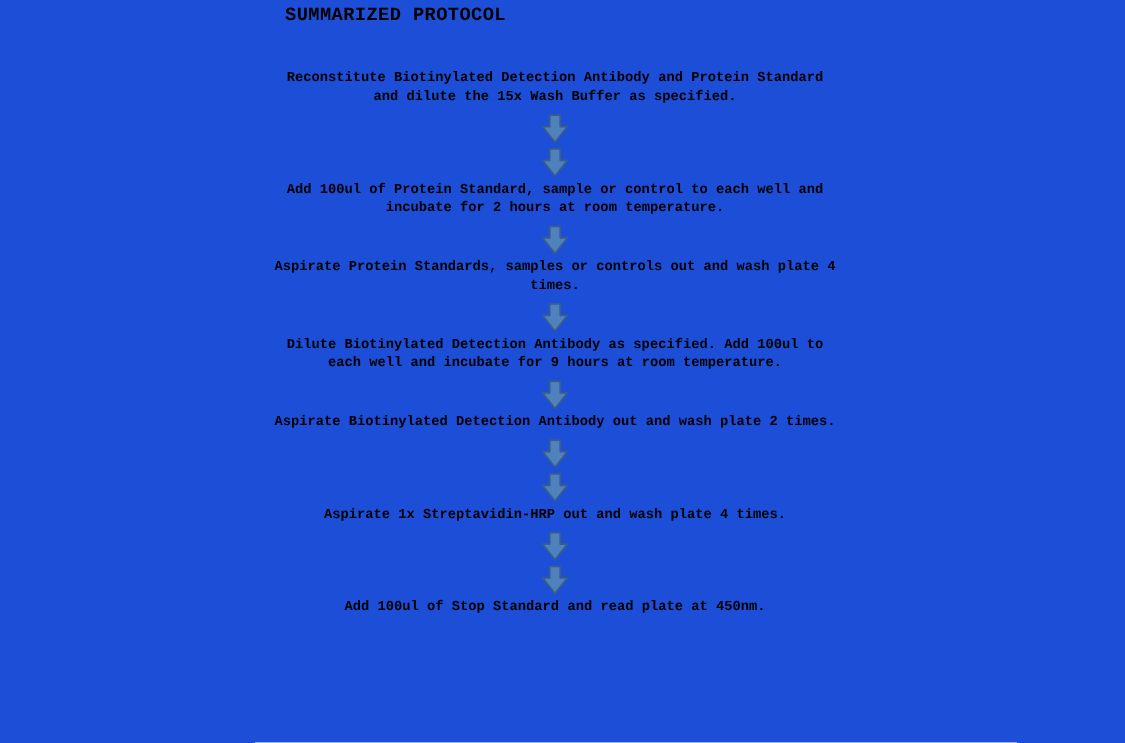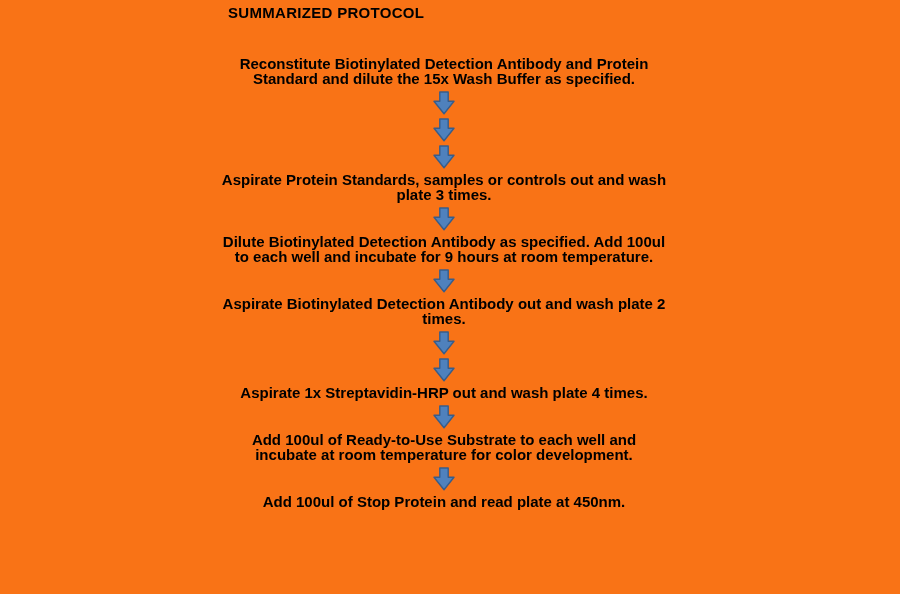--- a/index.html
+++ b/index.html
@@ -4,23 +4,23 @@
 <style>
   html, body {
     margin: 0;
     padding: 0;
     background: #ffffff;
   }
   .page {
     position: relative;
     width: 900px;
     height: 594px;
-    background: #f97316;
+    background: #1d4ed8;
     overflow: hidden;
-    font-family: Liberation Sans, sans-serif;
+    font-family: Liberation Mono, monospace;
   }
   .title {
     position: absolute;
     left: 228px;
     top: 4px;
     font-size: 15px;
     font-weight: bold;
     color: #000000;
     letter-spacing: 0.3px;
     white-space: nowrap;
@@ -29,21 +29,21 @@
     position: absolute;
     left: 219px;
     top: 56px;
     width: 450px;
     display: flex;
     flex-direction: column;
     align-items: center;
   }
   .step {
     width: 100%;
-    font-size: 15px;
+    font-size: 11px;
     font-weight: bold;
     line-height: 15px;
     text-align: center;
     color: #000000;
     margin: 0 0 5px 0;
   }
   .arrow {
     display: block;
     width: 22px;
     height: 24px;
@@ -57,41 +57,41 @@
 <div class="page">
   <div class="title">SUMMARIZED PROTOCOL</div>
   <div class="flow" id="flow">
       <div class="step">Reconstitute Biotinylated Detection Antibody and Protein Standard and dilute the 15x Wash Buffer as specified.</div>
       <svg class="arrow" viewBox="0 0 22 24">
         <polygon points="6.8,1 15.2,1 15.2,10.2 21,10.2 11,22.8 1,10.2 6.8,10.2" fill="#4f81bd" stroke="#385d8a" stroke-width="1.4" stroke-linejoin="round"></polygon>
       </svg>
       <svg class="arrow" viewBox="0 0 22 24">
         <polygon points="6.8,1 15.2,1 15.2,10.2 21,10.2 11,22.8 1,10.2 6.8,10.2" fill="#4f81bd" stroke="#385d8a" stroke-width="1.4" stroke-linejoin="round"></polygon>
       </svg>
+      <div class="step">Add 100ul of Protein Standard, sample or control to each well and incubate for 2 hours at room temperature.</div>
       <svg class="arrow" viewBox="0 0 22 24">
         <polygon points="6.8,1 15.2,1 15.2,10.2 21,10.2 11,22.8 1,10.2 6.8,10.2" fill="#4f81bd" stroke="#385d8a" stroke-width="1.4" stroke-linejoin="round"></polygon>
       </svg>
-      <div class="step">Aspirate Protein Standards, samples or controls out and wash plate 3 times.</div>
+      <div class="step">Aspirate Protein Standards, samples or controls out and wash plate 4 times.</div>
       <svg class="arrow" viewBox="0 0 22 24">
         <polygon points="6.8,1 15.2,1 15.2,10.2 21,10.2 11,22.8 1,10.2 6.8,10.2" fill="#4f81bd" stroke="#385d8a" stroke-width="1.4" stroke-linejoin="round"></polygon>
       </svg>
       <div class="step">Dilute Biotinylated Detection Antibody as specified. Add 100ul to each well and incubate for 9 hours at room temperature.</div>
       <svg class="arrow" viewBox="0 0 22 24">
         <polygon points="6.8,1 15.2,1 15.2,10.2 21,10.2 11,22.8 1,10.2 6.8,10.2" fill="#4f81bd" stroke="#385d8a" stroke-width="1.4" stroke-linejoin="round"></polygon>
       </svg>
       <div class="step">Aspirate Biotinylated Detection Antibody out and wash plate 2 times.</div>
       <svg class="arrow" viewBox="0 0 22 24">
         <polygon points="6.8,1 15.2,1 15.2,10.2 21,10.2 11,22.8 1,10.2 6.8,10.2" fill="#4f81bd" stroke="#385d8a" stroke-width="1.4" stroke-linejoin="round"></polygon>
       </svg>
       <svg class="arrow" viewBox="0 0 22 24">
         <polygon points="6.8,1 15.2,1 15.2,10.2 21,10.2 11,22.8 1,10.2 6.8,10.2" fill="#4f81bd" stroke="#385d8a" stroke-width="1.4" stroke-linejoin="round"></polygon>
       </svg>
       <div class="step">Aspirate 1x Streptavidin-HRP out and wash plate 4 times.</div>
       <svg class="arrow" viewBox="0 0 22 24">
         <polygon points="6.8,1 15.2,1 15.2,10.2 21,10.2 11,22.8 1,10.2 6.8,10.2" fill="#4f81bd" stroke="#385d8a" stroke-width="1.4" stroke-linejoin="round"></polygon>
       </svg>
-      <div class="step">Add 100ul of Ready-to-Use Substrate to each well and incubate at room temperature for color development.</div>
       <svg class="arrow" viewBox="0 0 22 24">
         <polygon points="6.8,1 15.2,1 15.2,10.2 21,10.2 11,22.8 1,10.2 6.8,10.2" fill="#4f81bd" stroke="#385d8a" stroke-width="1.4" stroke-linejoin="round"></polygon>
       </svg>
-      <div class="step">Add 100ul of Stop Protein and read plate at 450nm.</div>
+      <div class="step">Add 100ul of Stop Standard and read plate at 450nm.</div>
     </div>
 </div>
 
 </body></html>

